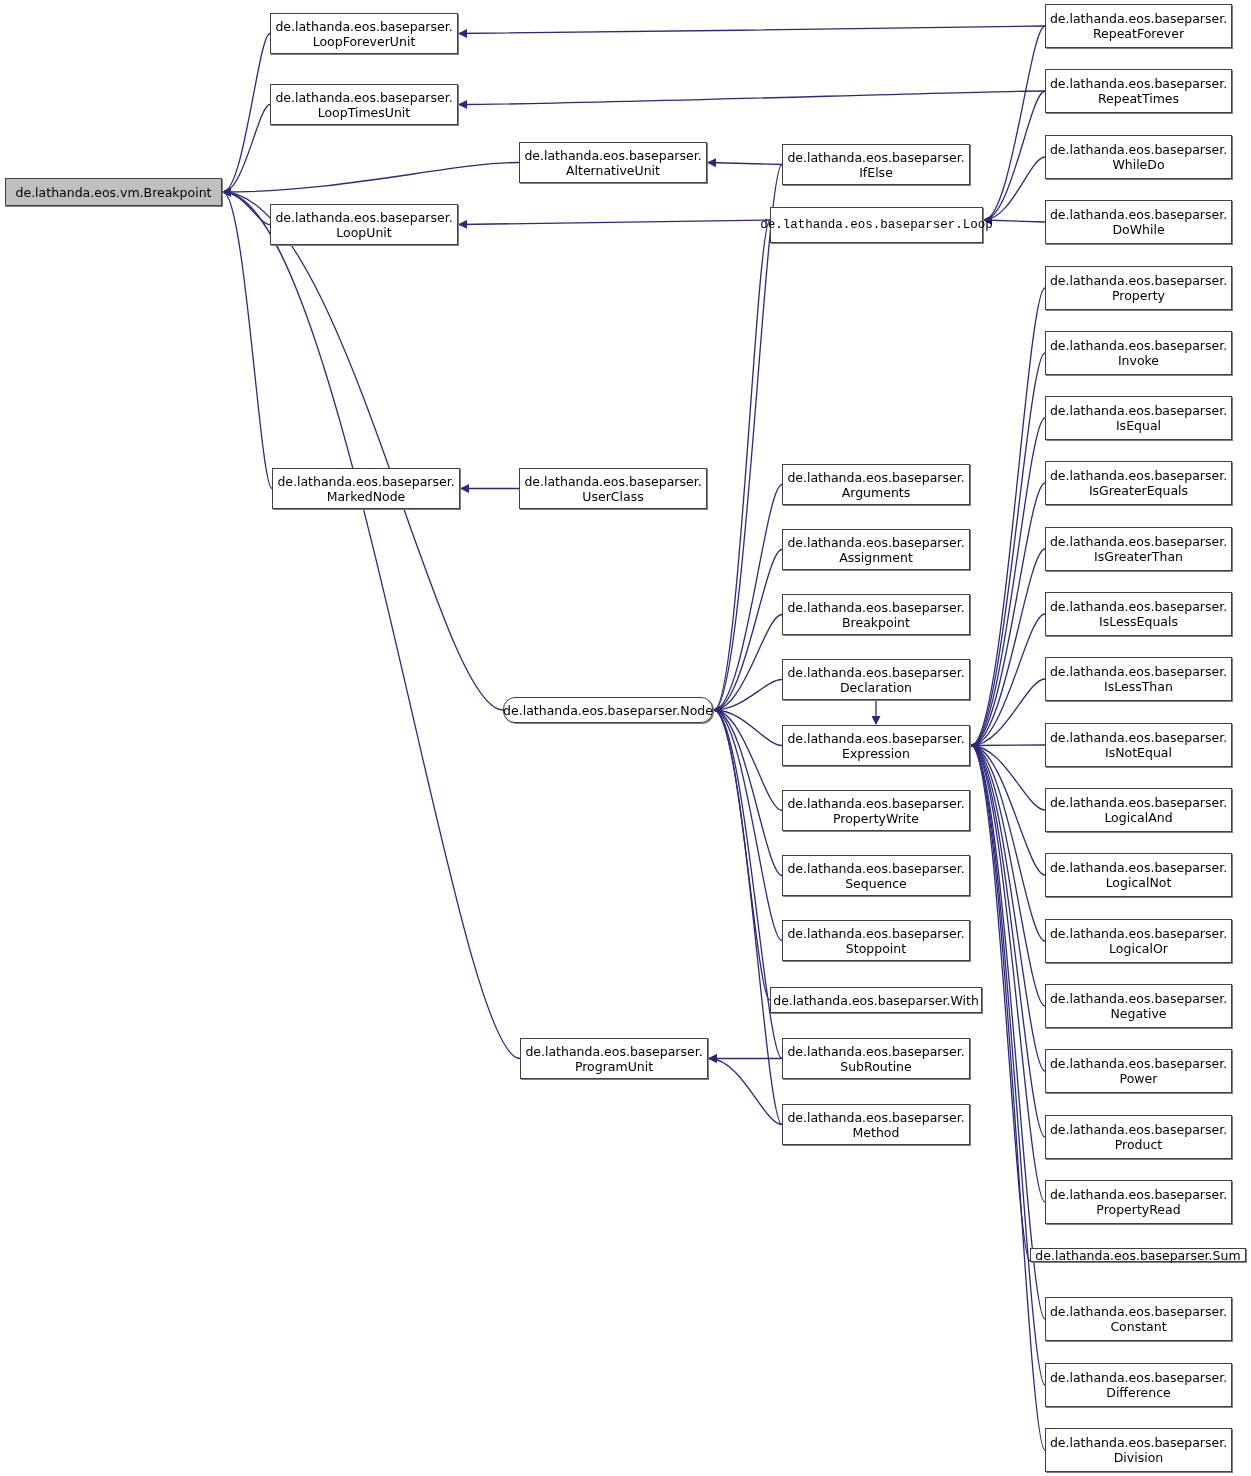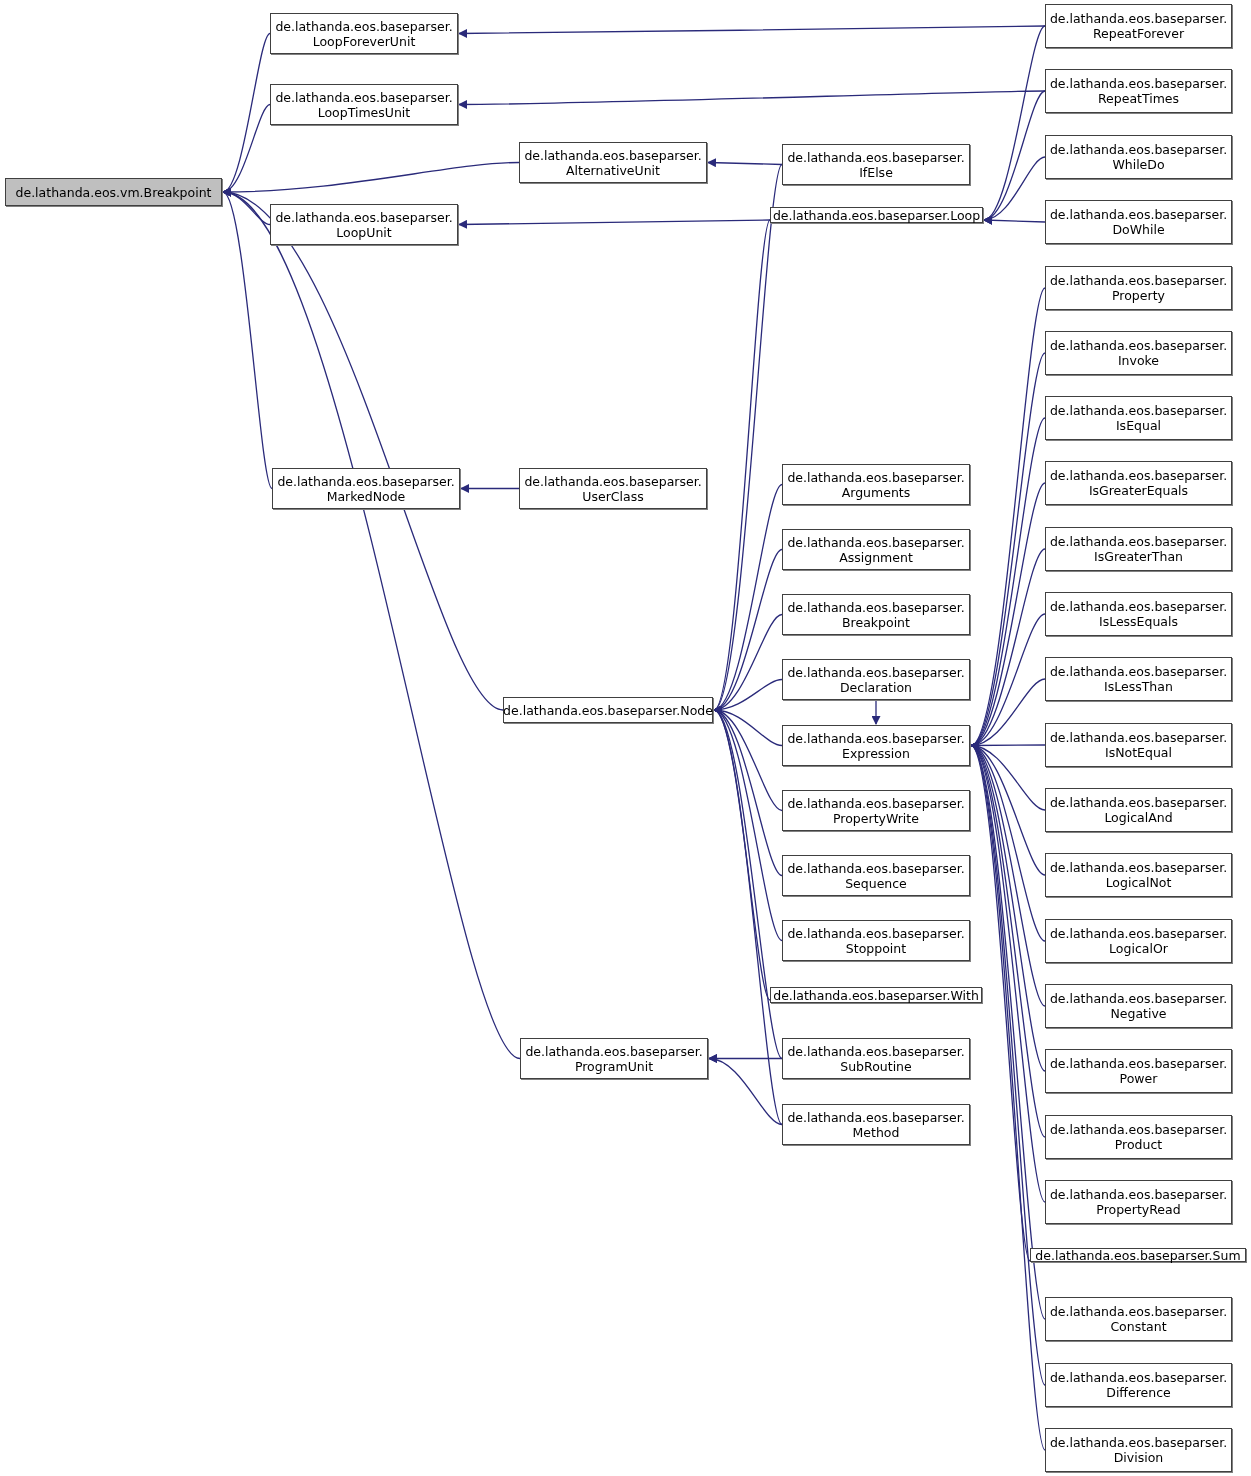--- a/index.html
+++ b/index.html
@@ -127,21 +127,21 @@
 AlternativeUnit</span>
     </div>
     <div class="node" style="left: 270px; top: 204px; width: 188px; height: 41px;">
       <span class="label">de.lathanda.eos.baseparser.
 LoopUnit</span>
     </div>
     <div class="node" style="left: 782px; top: 144px; width: 188px; height: 41px;">
       <span class="label">de.lathanda.eos.baseparser.
 IfElse</span>
     </div>
-    <div class="node" style="left: 770px; top: 207px; width: 213px; height: 16px;">
+    <div class="node" style="left: 770px; top: 207px; width: 213px; height: 36px; font-family: Liberation Mono, monospace;">
       <span class="label">de.lathanda.eos.baseparser.Loop</span>
     </div>
     <div class="node" style="left: 1045px; top: 4px; width: 187px; height: 44px;">
       <span class="label">de.lathanda.eos.baseparser.
 RepeatForever</span>
     </div>
     <div class="node" style="left: 1045px; top: 69px; width: 187px; height: 44px;">
       <span class="label">de.lathanda.eos.baseparser.
 RepeatTimes</span>
     </div>
@@ -229,21 +229,21 @@
 Division</span>
     </div>
     <div class="node" style="left: 272px; top: 468px; width: 188px; height: 41px;">
       <span class="label">de.lathanda.eos.baseparser.
 MarkedNode</span>
     </div>
     <div class="node" style="left: 519px; top: 468px; width: 188px; height: 41px;">
       <span class="label">de.lathanda.eos.baseparser.
 UserClass</span>
     </div>
-    <div class="node" style="left: 503px; top: 697px; width: 210px; height: 26px;">
+    <div class="node" style="left: 503px; top: 697px; width: 210px; height: 26px; border-radius: 12px;">
       <span class="label">de.lathanda.eos.baseparser.Node</span>
     </div>
     <div class="node" style="left: 782px; top: 464px; width: 188px; height: 41px;">
       <span class="label">de.lathanda.eos.baseparser.
 Arguments</span>
     </div>
     <div class="node" style="left: 782px; top: 529px; width: 188px; height: 41px;">
       <span class="label">de.lathanda.eos.baseparser.
 Assignment</span>
     </div>
@@ -264,21 +264,21 @@
 PropertyWrite</span>
     </div>
     <div class="node" style="left: 782px; top: 855px; width: 188px; height: 41px;">
       <span class="label">de.lathanda.eos.baseparser.
 Sequence</span>
     </div>
     <div class="node" style="left: 782px; top: 920px; width: 188px; height: 41px;">
       <span class="label">de.lathanda.eos.baseparser.
 Stoppoint</span>
     </div>
-    <div class="node" style="left: 770px; top: 987px; width: 212px; height: 16px; justify-content: center;">
+    <div class="node" style="left: 770px; top: 987px; width: 212px; height: 26px; justify-content: center;">
       <span class="label">de.lathanda.eos.baseparser.With</span>
     </div>
     <div class="node" style="left: 782px; top: 1038px; width: 188px; height: 41px;">
       <span class="label">de.lathanda.eos.baseparser.
 SubRoutine</span>
     </div>
     <div class="node" style="left: 782px; top: 1104px; width: 188px; height: 41px;">
       <span class="label">de.lathanda.eos.baseparser.
 Method</span>
     </div>

